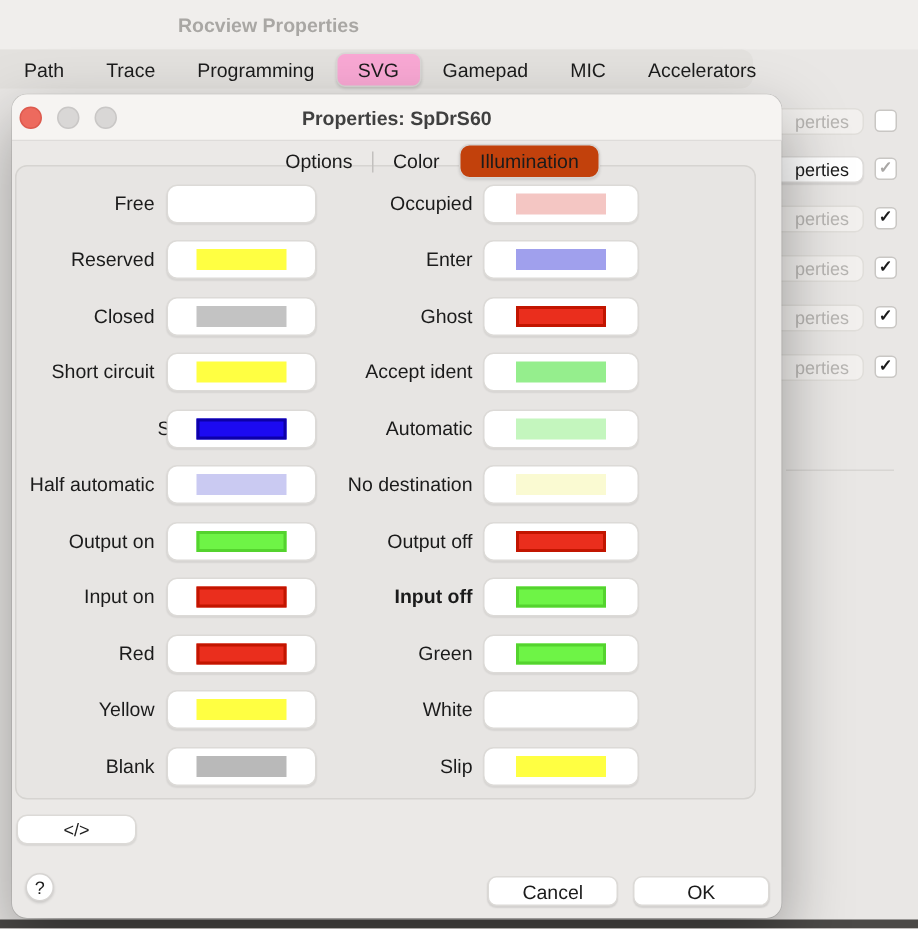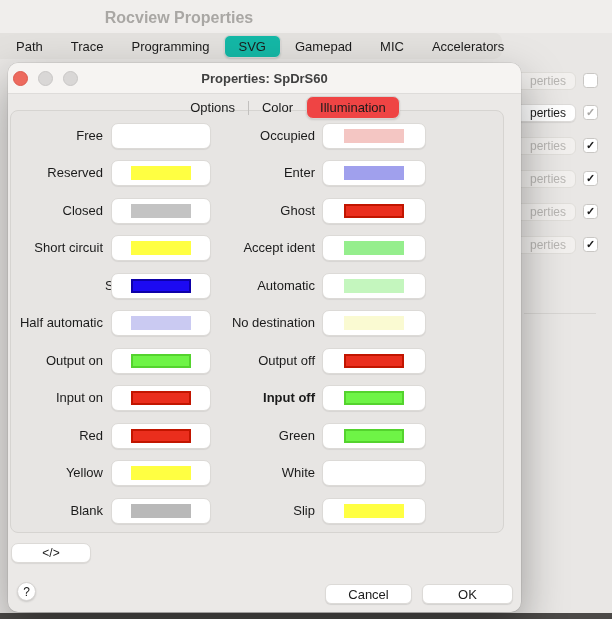--- a/index.html
+++ b/index.html
@@ -5,25 +5,25 @@
   html,body{margin:0;padding:0;}
   body{
     width:612px;height:619px;position:relative;overflow:hidden;
     background:#e9e7e5;
     font-family:"Liberation Sans", sans-serif;
     -webkit-font-smoothing:antialiased;
   }
   
   .bg-titlebar{position:absolute;left:0;top:0;width:612px;height:33px;background:#f0eeec;}
   .bg-title{position:absolute;left:179px;top:9px;transform:translateX(-50%);
-    font-size:16px;font-weight:bold;color:#a9a7a4;white-space:nowrap;}
+    font-size:13px;font-weight:bold;color:#a9a7a4;white-space:nowrap;}
   .top-tabbar{position:absolute;left:-8px;top:33px;height:26px;width:500px;
     background:#e3e1de;border-radius:0 8px 8px 0;display:flex;align-items:center;padding-left:10px;}
   .top-tab{font-size:13px;color:#1c1c1c;padding:3px 14px;border-radius:6px;white-space:nowrap;}
-  .top-tab.selected{background:#14b8a6;border:0.5px solid #d9d7d5;box-shadow:0 1px 2px rgba(0,0,0,0.12);}
+  .top-tab.selected{background:#f9a8d4;border:0.5px solid #d9d7d5;box-shadow:0 1px 2px rgba(0,0,0,0.12);}
   .top-sep{width:1px;height:14px;background:#c8c6c3;}
   .bg-body{position:absolute;left:0;top:59px;width:612px;height:554px;background:#e9e7e5;}
   .side-btn{position:absolute;left:500px;width:76px;height:18px;border-radius:6px;
     background:#f2f0ee;border:0.5px solid #e0deda;overflow:hidden;
     font-size:12px;line-height:17px;text-align:right;padding-right:9px;box-sizing:border-box;
     color:#b7b5b2;white-space:nowrap;}
   .side-btn.active{background:#ffffff;color:#1b1b1b;border-color:#dddbd9;box-shadow:0 1px 1px rgba(0,0,0,0.08);}
   .side-check{position:absolute;left:583px;width:15px;height:15px;border-radius:3.5px;
     background:#ffffff;border:0.5px solid #c9c7c4;box-sizing:border-box;
     display:flex;align-items:center;justify-content:center;
@@ -38,21 +38,21 @@
     border-radius:10px 10px 0 0;border-bottom:1px solid #dedcda;box-sizing:border-box;}
   .traffic{position:absolute;top:8px;width:13px;height:13px;border-radius:50%;}
   .t-close{left:5px;background:#ed6a5e;border:0.5px solid #dd5a4e;}
   .t-min{left:30px;background:#d9d7d6;border:0.5px solid #c9c7c6;}
   .t-zoom{left:55px;background:#d9d7d6;border:0.5px solid #c9c7c6;}
   .dlg-title{position:absolute;left:0;top:8px;width:513px;text-align:center;
     font-size:13px;font-weight:bold;color:#404040;}
   .dlg-tabs{position:absolute;left:0;top:33px;width:513px;height:23px;
     display:flex;align-items:center;justify-content:center;z-index:3;margin-left:24px;}
   .dlg-tab{font-size:13px;color:#1b1b1b;padding:3px 13px;white-space:nowrap;}
-  .dlg-tab.selected{background:#ef4444;border:0.5px solid #d6d4d2;border-radius:7px;
+  .dlg-tab.selected{background:#c2410c;border:0.5px solid #d6d4d2;border-radius:7px;
     box-shadow:0 1px 2px rgba(0,0,0,0.12);text-align:right;}
   .dlg-sep{width:1px;height:14px;background:#c2c0be;}
   .panel{position:absolute;left:2px;top:47px;width:494px;height:423px;background:#e7e5e3;
     border:0.5px solid #d6d4d1;border-radius:8px;box-sizing:border-box;z-index:1;}
   .row-label{position:absolute;height:26px;line-height:26px;font-size:13px;color:#1b1b1b;
     text-align:right;white-space:nowrap;z-index:2;}
   .swatch-btn{position:absolute;height:26px;border-radius:7px;background:#ffffff;
     border:0.5px solid #dcdad7;box-shadow:0 1px 1px rgba(0,0,0,0.07);box-sizing:border-box;
     display:flex;align-items:center;justify-content:center;z-index:2;}
   .swatch{width:60px;height:14px;box-sizing:border-box;}

